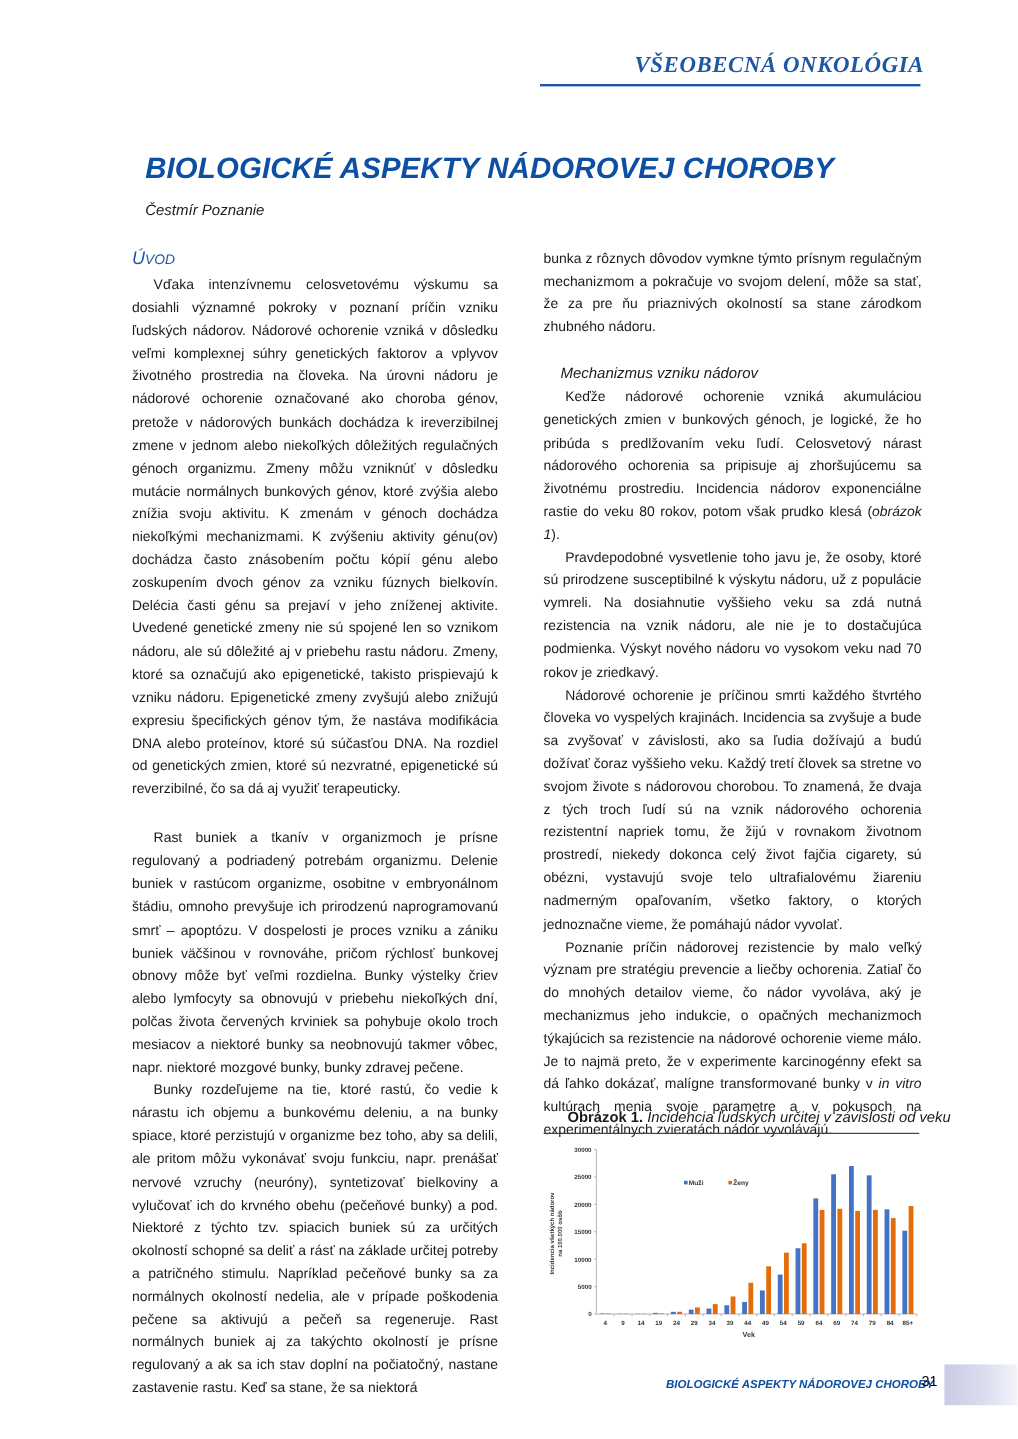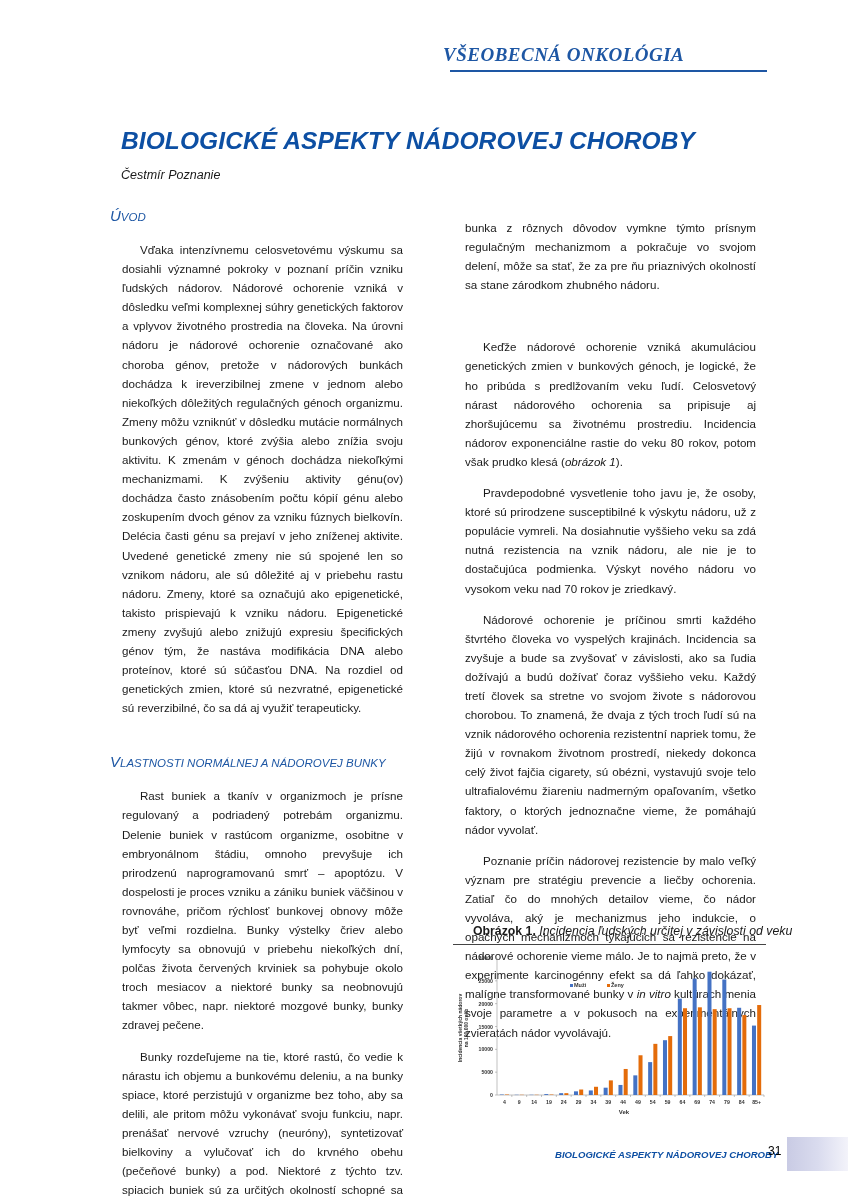--- a/index.html
+++ b/index.html
@@ -1,28 +1,28 @@
 <!DOCTYPE html>
 <html><head>
 <meta charset="utf-8">
 <style>
   html, body { margin: 0; padding: 0; background: #ffffff; }
   body { width: 848px; height: 1199px; position: relative; overflow: hidden;
          font-family: "Liberation Sans", sans-serif; color: #1a1a1a; }
-  .running-head { position: absolute; left: 443px; top: 44px; width: 312px; text-align: left;
+  .running-head { position: absolute; left: 458px; top: 44px; width: 312px; text-align: right;
          font-family: "Liberation Serif", serif; font-style: italic; font-weight: bold;
          font-size: 19px; letter-spacing: 0.5px; color: #1e57a4; }
   .running-rule { position: absolute; left: 450px; top: 70px; width: 317px; height: 2px; background: #1e57a4; }
   .title { position: absolute; left: 121px; top: 127px; font-size: 24.5px; font-weight: bold; font-style: italic;
          color: #0d4fa3; letter-spacing: 0.1px; white-space: nowrap; }
   .author { position: absolute; left: 121px; top: 168px; font-size: 12.5px; font-style: italic; }
   .col { position: absolute; font-size: 11.6px; line-height: 19.1px; text-align: justify; }
   .col.left { left: 110px; top: 205px; width: 305px; }
   .col.right { left: 453px; top: 206px; width: 315px; }
-  .col p { margin: 12px; text-indent: 18px; }
+  .col p { margin: 0; text-indent: 18px; }
   .col p.noindent { text-indent: 0; }
   .sec-head { color: #1e57a4; font-style: italic; font-size: 15px; margin: 0 0 0 0; line-height: 22px; }
   .sec-head .sc { font-size: 11.5px; text-transform: uppercase; }
   .sub-head { font-style: italic; font-size: 12.5px; margin: 0 0 0 14px; line-height: 20px; }
   .gap { height: 19px; }
   .gap2 { height: 22px; }
   .fig-caption { position: absolute; left: 453px; top: 924px; width: 313px; font-size: 12.3px; white-space: nowrap; }
   .fig-caption b { font-weight: bold; margin-left: 20px; }
   .fig-caption i { font-style: italic; }
   .fig-rule { position: absolute; left: 453px; top: 944px; width: 313px; height: 1px; background: #444; }
@@ -39,28 +39,28 @@
 <div class="running-head">VŠEOBECNÁ ONKOLÓGIA</div>
 <div class="running-rule"></div>
 
 <div class="title">BIOLOGICKÉ ASPEKTY NÁDOROVEJ CHOROBY</div>
 <div class="author">Čestmír Poznanie</div>
 
 <div class="col left">
   <div class="sec-head"><span>Ú</span><span class="sc">vod</span></div>
   <p>Vďaka intenzívnemu celosvetovému výskumu sa dosiahli významné pokroky v poznaní príčin vzniku ľudských nádorov. Nádorové ochorenie vzniká v dôsledku veľmi komplexnej súhry genetických faktorov a vplyvov životného prostredia na človeka. Na úrovni nádoru je nádorové ochorenie označované ako choroba génov, pretože v nádorových bunkách dochádza k ireverzibilnej zmene v jednom alebo niekoľkých dôležitých regulačných génoch organizmu. Zmeny môžu vzniknúť v dôsledku mutácie normálnych bunkových génov, ktoré zvýšia alebo znížia svoju aktivitu. K zmenám v génoch dochádza niekoľkými mechanizmami. K zvýšeniu aktivity génu(ov) dochádza často znásobením počtu kópií génu alebo zoskupením dvoch génov za vzniku fúznych bielkovín. Delécia časti génu sa prejaví v jeho zníženej aktivite. Uvedené genetické zmeny nie sú spojené len so vznikom nádoru, ale sú dôležité aj v priebehu rastu nádoru. Zmeny, ktoré sa označujú ako epigenetické, takisto prispievajú k vzniku nádoru. Epigenetické zmeny zvyšujú alebo znižujú expresiu špecifických génov tým, že nastáva modifikácia DNA alebo proteínov, ktoré sú súčasťou DNA. Na rozdiel od genetických zmien, ktoré sú nezvratné, epigenetické sú reverzibilné, čo sa dá aj využiť terapeuticky.</p>
   <div class="gap2"></div>
-  <div class="sec-head"><span>V</span><span class="sc">lastnosti normálnej a nádorovej bunky</span></div>
   <p>Rast buniek a tkanív v organizmoch je prísne regulovaný a podriadený potrebám organizmu. Delenie buniek v rastúcom organizme, osobitne v embryonálnom štádiu, omnoho prevyšuje ich prirodzenú naprogramovanú smrť – apoptózu. V dospelosti je proces vzniku a zániku buniek väčšinou v rovnováhe, pričom rýchlosť bunkovej obnovy môže byť veľmi rozdielna. Bunky výstelky čriev alebo lymfocyty sa obnovujú v priebehu niekoľkých dní, polčas života červených krviniek sa pohybuje okolo troch mesiacov a niektoré bunky sa neobnovujú takmer vôbec, napr. niektoré mozgové bunky, bunky zdravej pečene.</p>
   <p>Bunky rozdeľujeme na tie, ktoré rastú, čo vedie k nárastu ich objemu a bunkovému deleniu, a na bunky spiace, ktoré perzistujú v organizme bez toho, aby sa delili, ale pritom môžu vykonávať svoju funkciu, napr. prenášať nervové vzruchy (neuróny), syntetizovať bielkoviny a vylučovať ich do krvného obehu (pečeňové bunky) a pod. Niektoré z týchto tzv. spiacich buniek sú za určitých okolností schopné sa deliť a rásť na základe určitej potreby a patričného stimulu. Napríklad pečeňové bunky sa za normálnych okolností nedelia, ale v prípade poškodenia pečene sa aktivujú a pečeň sa regeneruje. Rast normálnych buniek aj za takýchto okolností je prísne regulovaný a ak sa ich stav doplní na počiatočný, nastane zastavenie rastu. Keď sa stane, že sa niektorá</p>
 </div>
 
 <div class="col right">
   <p class="noindent">bunka z rôznych dôvodov vymkne týmto prísnym regulačným mechanizmom a pokračuje vo svojom delení, môže sa stať, že za pre ňu priaznivých okolností sa stane zárodkom zhubného nádoru.</p>
   <div class="gap"></div>
+  <div class="sub-head">Mechanizmus vzniku nádorov</div>
   <p><span>Keďže nádorové ochorenie vzniká akumuláciou genetických zmien v bunkových génoch, je logické, že ho pribúda s predlžovaním veku ľudí. Celosvetový nárast nádorového ochorenia sa pripisuje aj zhoršujúcemu sa životnému prostrediu. Incidencia nádorov exponenciálne rastie do veku 80 rokov, potom však prudko klesá (</span><i>obrázok 1</i><span>).</span></p>
   <p>Pravdepodobné vysvetlenie toho javu je, že osoby, ktoré sú prirodzene susceptibilné k výskytu nádoru, už z populácie vymreli. Na dosiahnutie vyššieho veku sa zdá nutná rezistencia na vznik nádoru, ale nie je to dostačujúca podmienka. Výskyt nového nádoru vo vysokom veku nad 70 rokov je zriedkavý.</p>
   <p>Nádorové ochorenie je príčinou smrti každého štvrtého človeka vo vyspelých krajinách. Incidencia sa zvyšuje a bude sa zvyšovať v závislosti, ako sa ľudia dožívajú a budú dožívať čoraz vyššieho veku. Každý tretí človek sa stretne vo svojom živote s nádorovou chorobou. To znamená, že dvaja z tých troch ľudí sú na vznik nádorového ochorenia rezistentní napriek tomu, že žijú v rovnakom životnom prostredí, niekedy dokonca celý život fajčia cigarety, sú obézni, vystavujú svoje telo ultrafialovému žiareniu nadmerným opaľovaním, všetko faktory, o ktorých jednoznačne vieme, že pomáhajú nádor vyvolať.</p>
   <p><span>Poznanie príčin nádorovej rezistencie by malo veľký význam pre stratégiu prevencie a liečby ochorenia. Zatiaľ čo do mnohých detailov vieme, čo nádor vyvoláva, aký je mechanizmus jeho indukcie, o opačných mechanizmoch týkajúcich sa rezistencie na nádorové ochorenie vieme málo. Je to najmä preto, že v experimente karcinogénny efekt sa dá ľahko dokázať, malígne transformované bunky v </span><i>in vitro</i><span> kultúrach menia svoje parametre a v pokusoch na experimentálnych zvieratách nádor vyvolávajú.</span></p>
 </div>
 
 <div class="fig-caption"><b>Obrázok 1.</b><i> Incidencia ľudských určitej v závislosti od veku</i></div>
 <div class="fig-rule"></div>
 
 <svg id="chart" viewBox="0 0 318 170" xmlns="http://www.w3.org/2000/svg">

